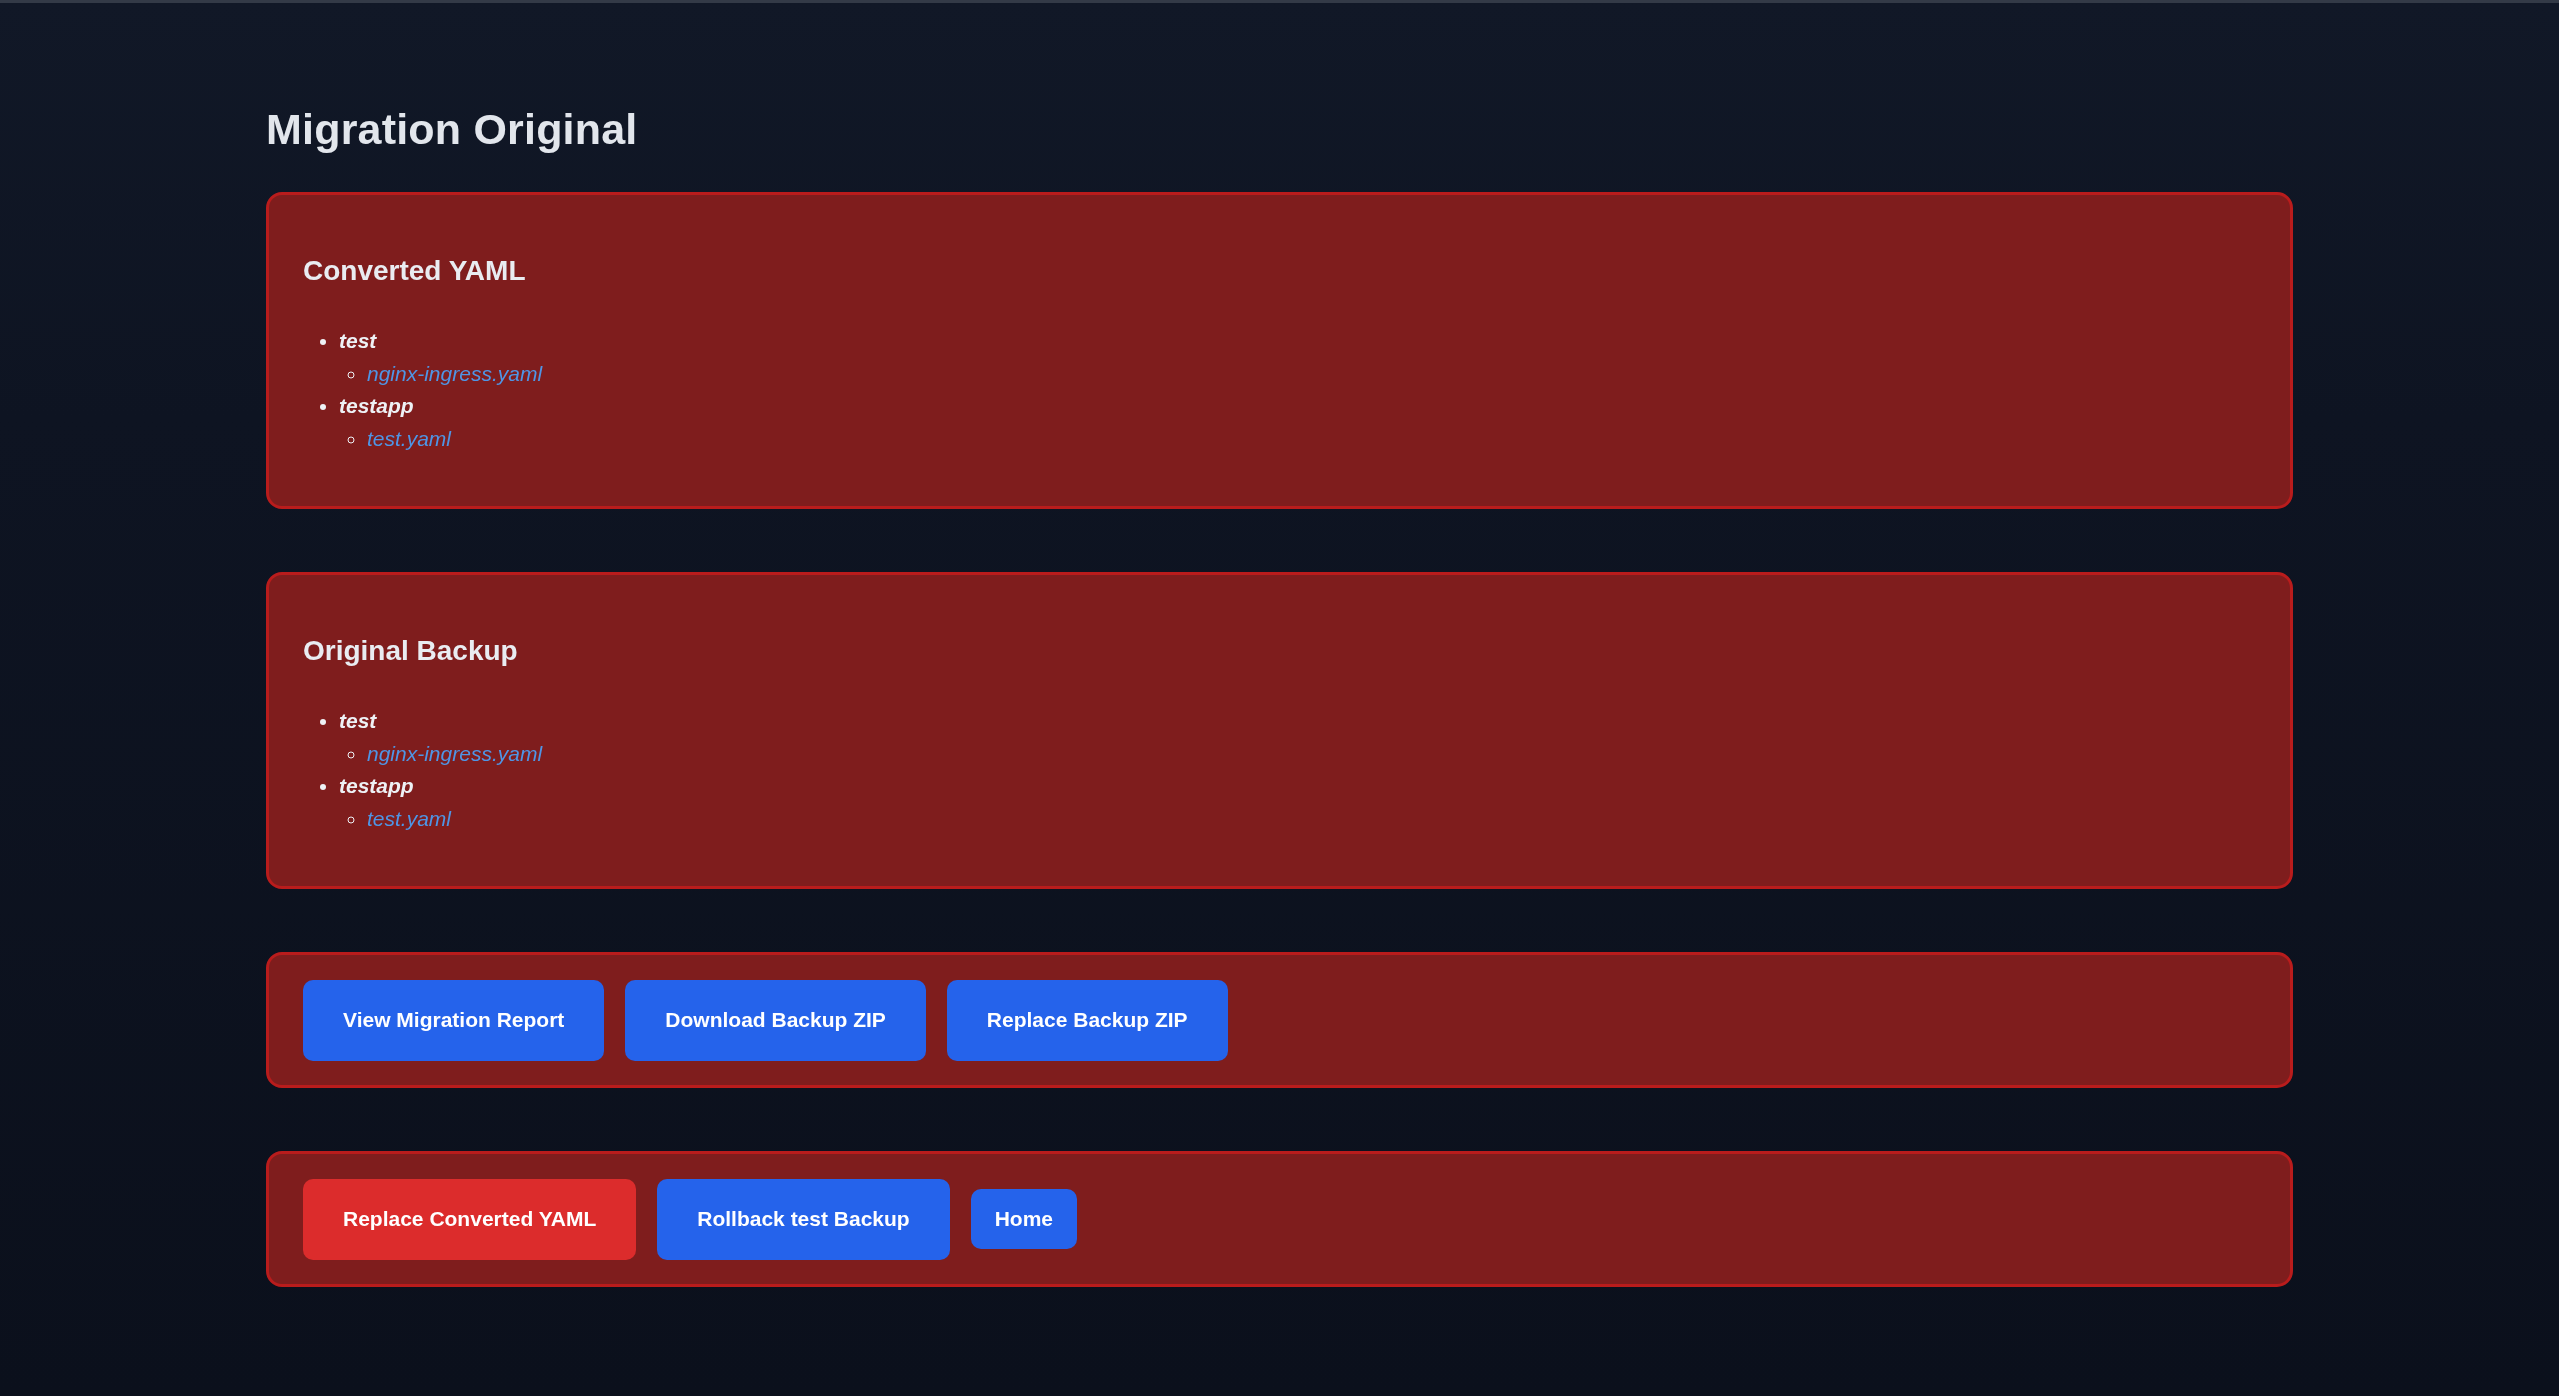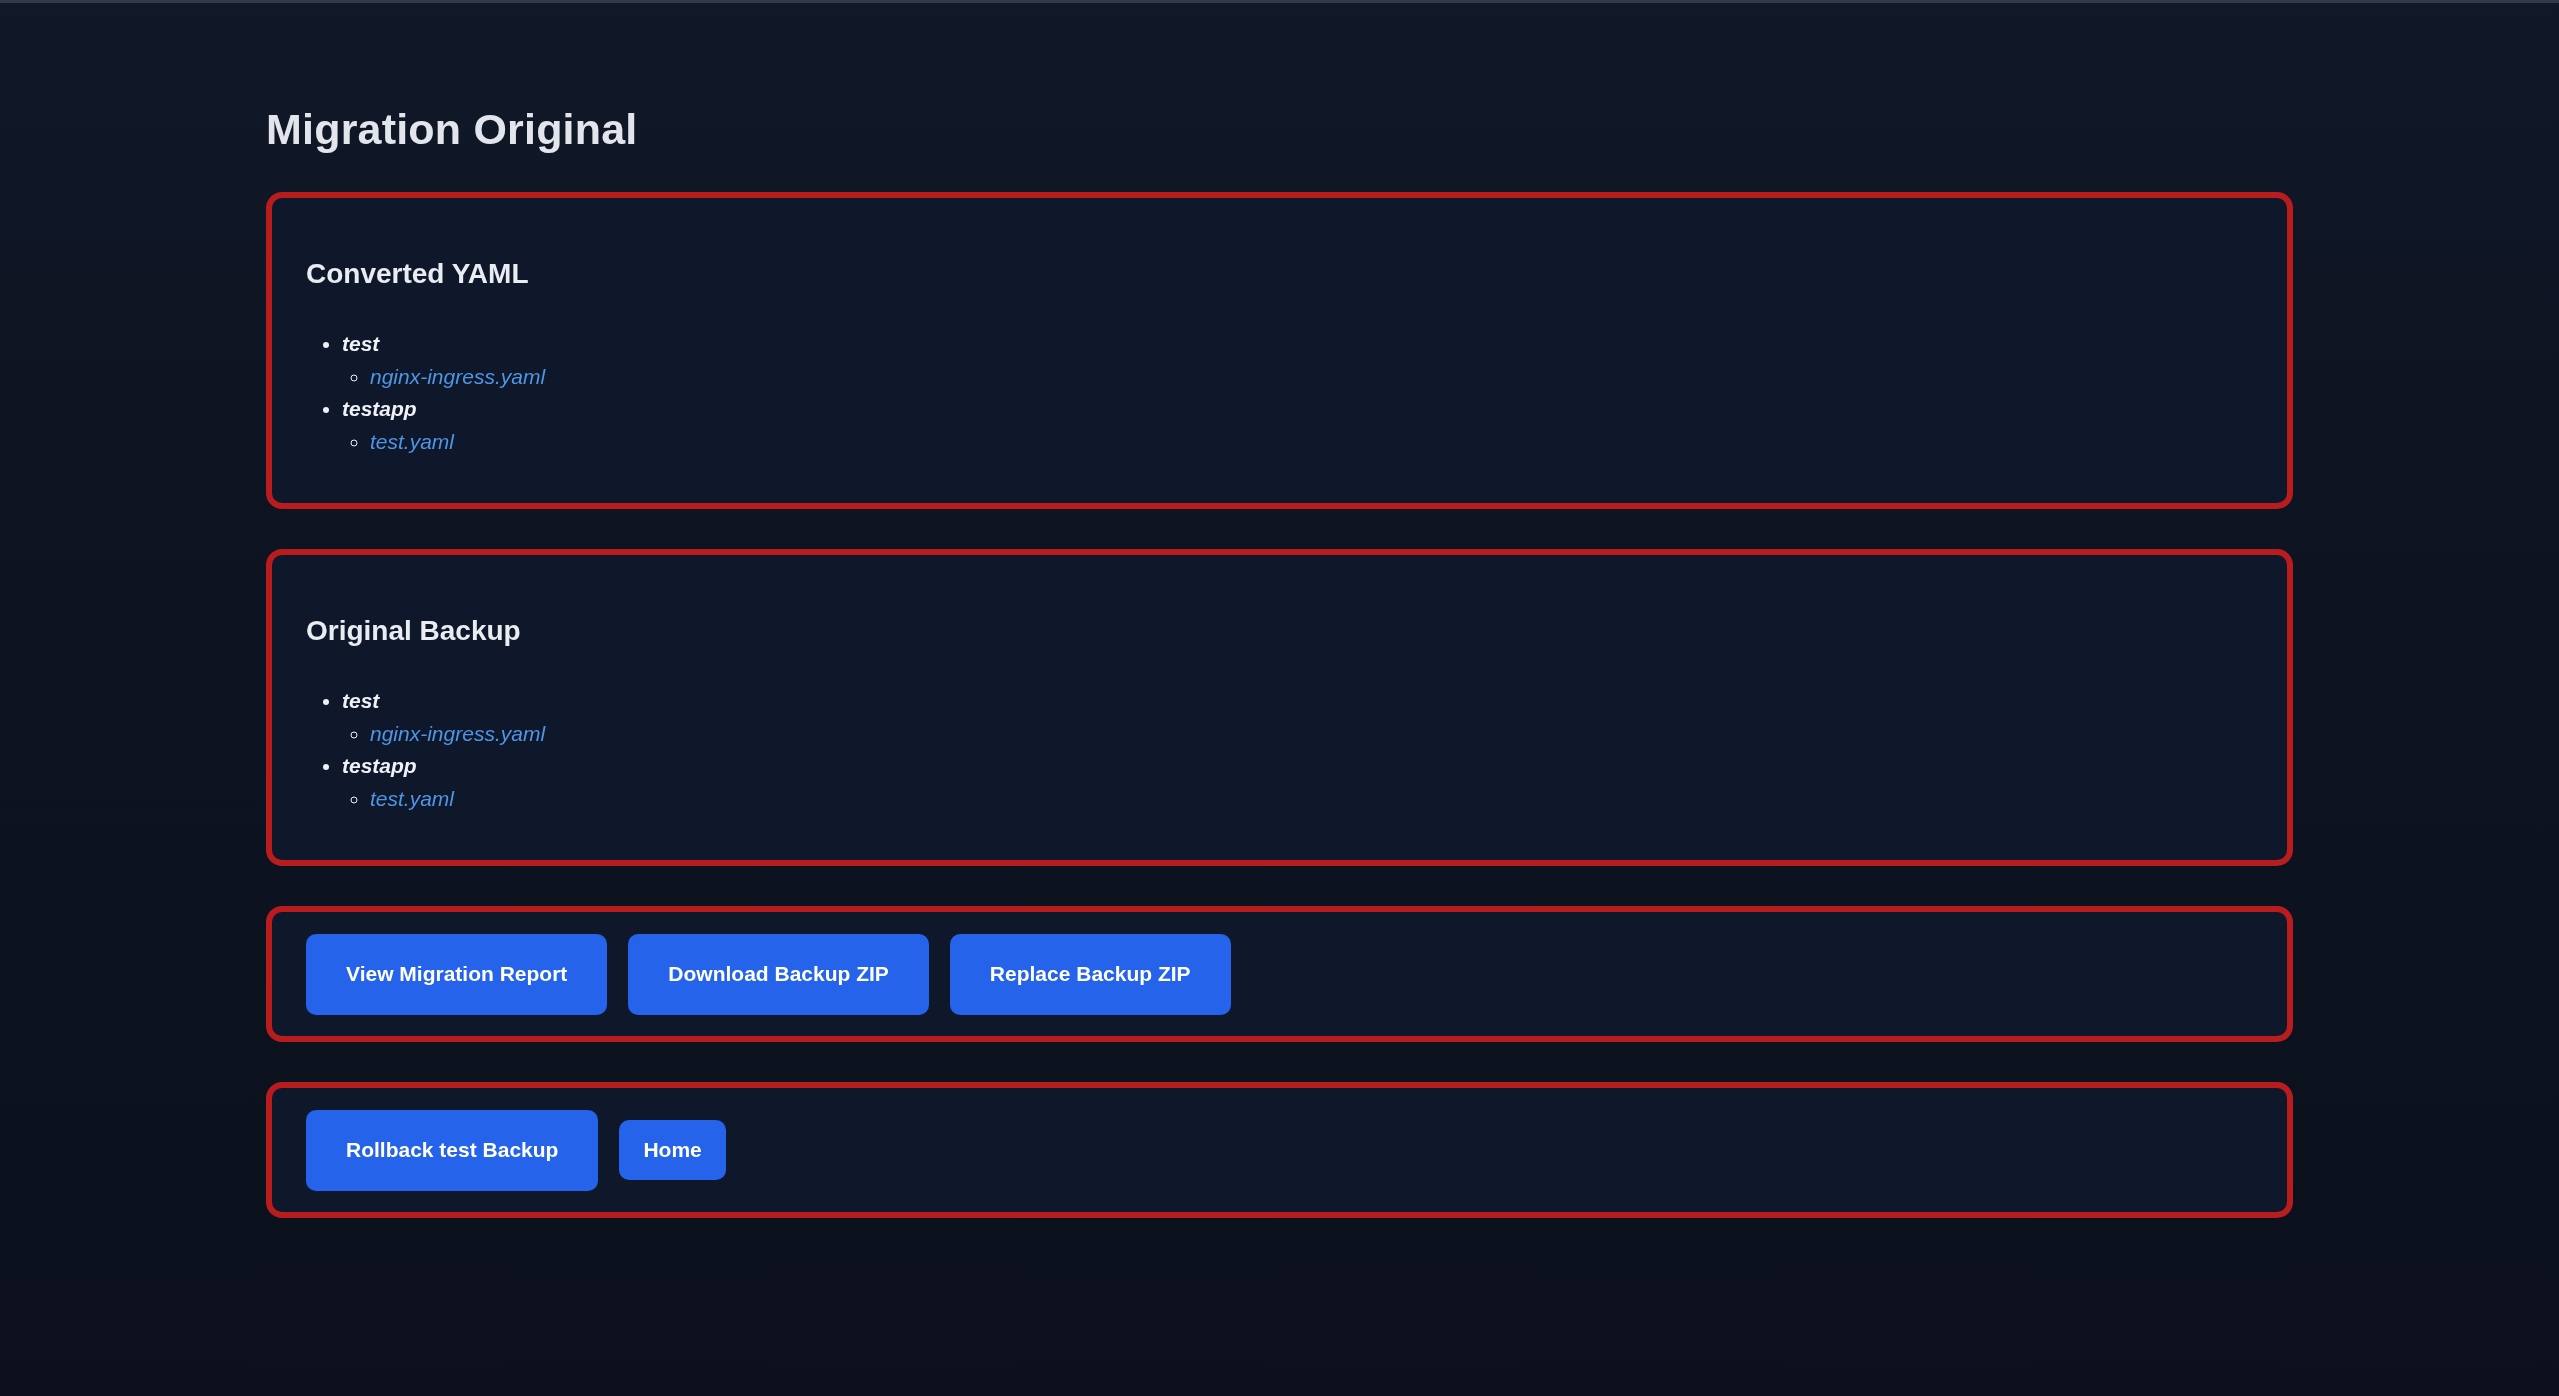--- a/index.html
+++ b/index.html
@@ -23,24 +23,24 @@
     padding-top: 102px;
   }
   h1.page-title {
     margin: 0 0 38px 0;
     font-size: 43px;
     font-weight: 700;
     letter-spacing: 0.2px;
     color: #e2e6ec;
   }
   .card {
-    background: #0f172a;
-    border: 6px solid #b91c1c;
+    background: #7f1d1d;
+    border: 3px solid #b91c1c;
     border-radius: 16px;
-    margin-bottom: 40px;
+    margin-bottom: 63px;
   }
   .card.list-card { padding: 60px 34px 54px 34px; height: 317px; }
   .card.button-card { padding: 0 34px; height: 136px; display: flex; align-items: center; gap: 21px; }
   h2.card-heading {
     margin: 0 0 38px 0;
     font-size: 28px;
     font-weight: 700;
     color: #e9ecf1;
   }
   ul.file-tree {
@@ -135,17 +135,18 @@
     </ul>
   </section>
 
   <section class="card button-card">
     <button class="btn btn-primary">View Migration Report</button>
     <button class="btn btn-primary">Download Backup ZIP</button>
     <button class="btn btn-primary">Replace Backup ZIP</button>
   </section>
 
   <section class="card button-card">
+    <button class="btn btn-danger">Replace Converted YAML</button>
     <button class="btn btn-primary">Rollback test Backup</button>
     <button class="btn btn-primary btn-home">Home</button>
   </section>
 
 </div>
 
 </body></html>

